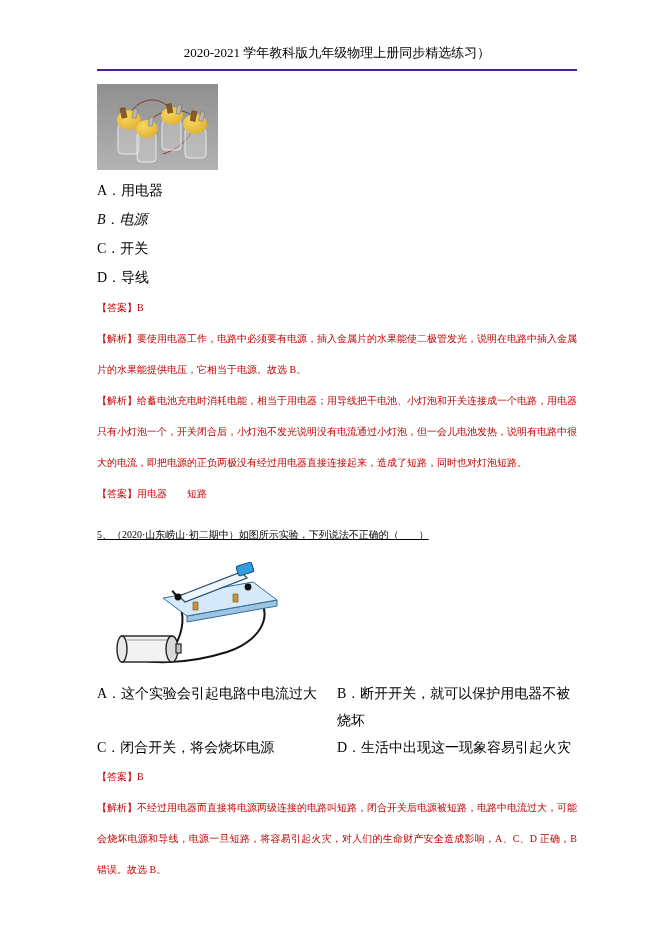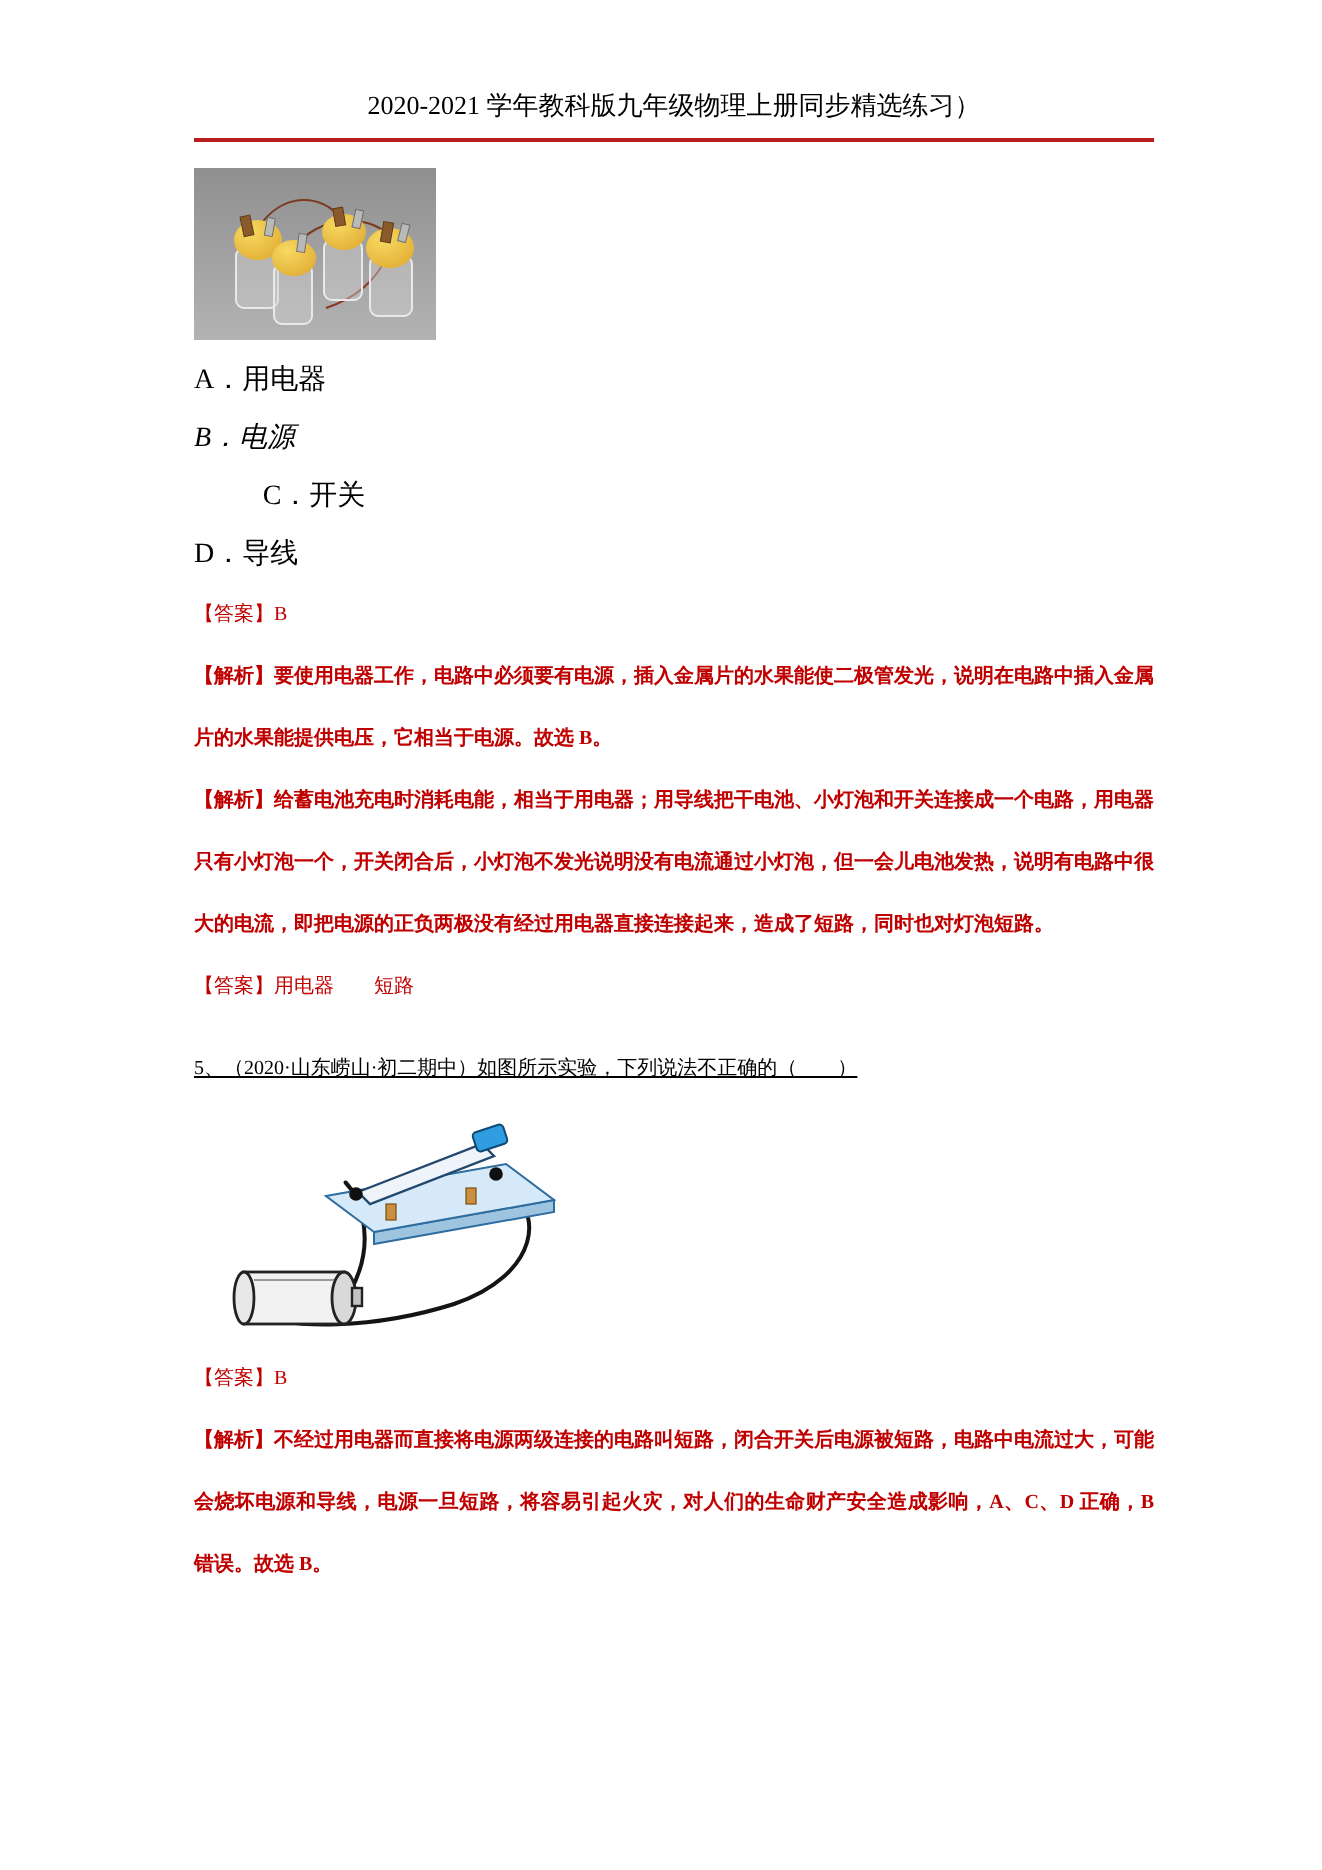--- a/index.html
+++ b/index.html
@@ -8,34 +8,34 @@
     font-family:"Liberation Serif","DejaVu Serif",serif;
     color:#000;
   }
   .page{
     position:absolute;left:97px;top:0;width:480px;
   }
   .doc-header{
     margin-top:44px;
     text-align:center;
     font-size:13px;
-    border-bottom:2px solid #b91c1c;
+    border-bottom:2px solid #4c1d95;
     padding-bottom:7px;
     white-space:nowrap;
   }
   p{margin:0;font-size:10px;line-height:31px;}
-  .just{text-align:justify;font-weight:bold;}
+  .just{text-align:justify;}
   .red{color:#C00000;}
   .img-block{display:block;}
   .fruit-img{margin-top:13px;}
   .circuit-img{margin-top:4px;margin-left:8px;}
   .opt-row{display:flex;font-size:14px;line-height:29px;margin-top:4px;flex-direction:column;}
   .opt-row .o1{width:118px;}
   .opt-row .o2{width:115px;font-style:italic;}
-  .opt-row .o3{width:120px;text-align:center;}
+  .opt-row .o3{width:120px;}
   .opt-grid{display:grid;grid-template-columns:240px 1fr;font-size:14px;line-height:27px;}
   .blank{
     display:inline-block;width:36px;height:14px;
     border-bottom:1px solid #000;vertical-align:baseline;
   }
   .gap-sm{margin-top:6px;}
   .gap-md{margin-top:10px;text-decoration:underline;}
 </style>
 </head>
 <body>
@@ -124,17 +124,23 @@
 
     <g>
       <rect x="17" y="82" width="50" height="26" fill="#f2f2f2" stroke="#222" stroke-width="1.4"></rect>
       <ellipse cx="67" cy="95" rx="6" ry="13" fill="#d9d9d9" stroke="#222" stroke-width="1.4"></ellipse>
       <ellipse cx="17" cy="95" rx="5" ry="13" fill="#e8e8e8" stroke="#222" stroke-width="1.4"></ellipse>
       <line x1="22" y1="86" x2="62" y2="86" stroke="#999" stroke-width="1"></line>
       <rect x="71" y="90" width="5" height="9" fill="#c2c2c2" stroke="#222" stroke-width="1.2"></rect>
     </g>
   </svg>
 
+  <div class="opt-grid gap-sm">
+    <span>A．这个实验会引起电路中电流过大</span>
+    <span>B．断开开关，就可以保护用电器不被烧坏</span>
+    <span>C．闭合开关，将会烧坏电源</span>
+    <span>D．生活中出现这一现象容易引起火灾</span>
+  </div>
 
   <p class="red">【答案】B</p>
   <p class="red just">【解析】不经过用电器而直接将电源两级连接的电路叫短路，闭合开关后电源被短路，电路中电流过大，可能会烧坏电源和导线，电源一旦短路，将容易引起火灾，对人们的生命财产安全造成影响，A、C、D 正确，B 错误。故选 B。</p>
 
 </div>
 
 </body></html>

